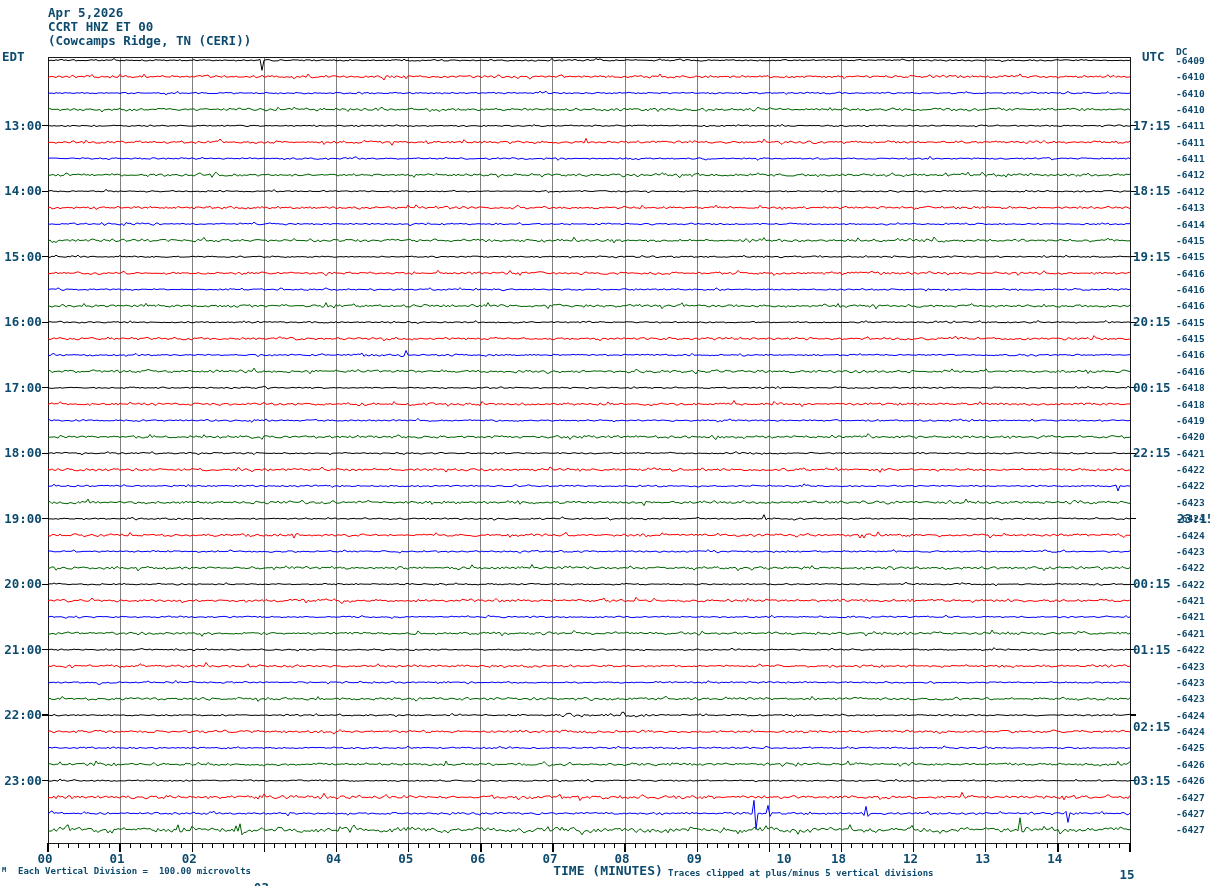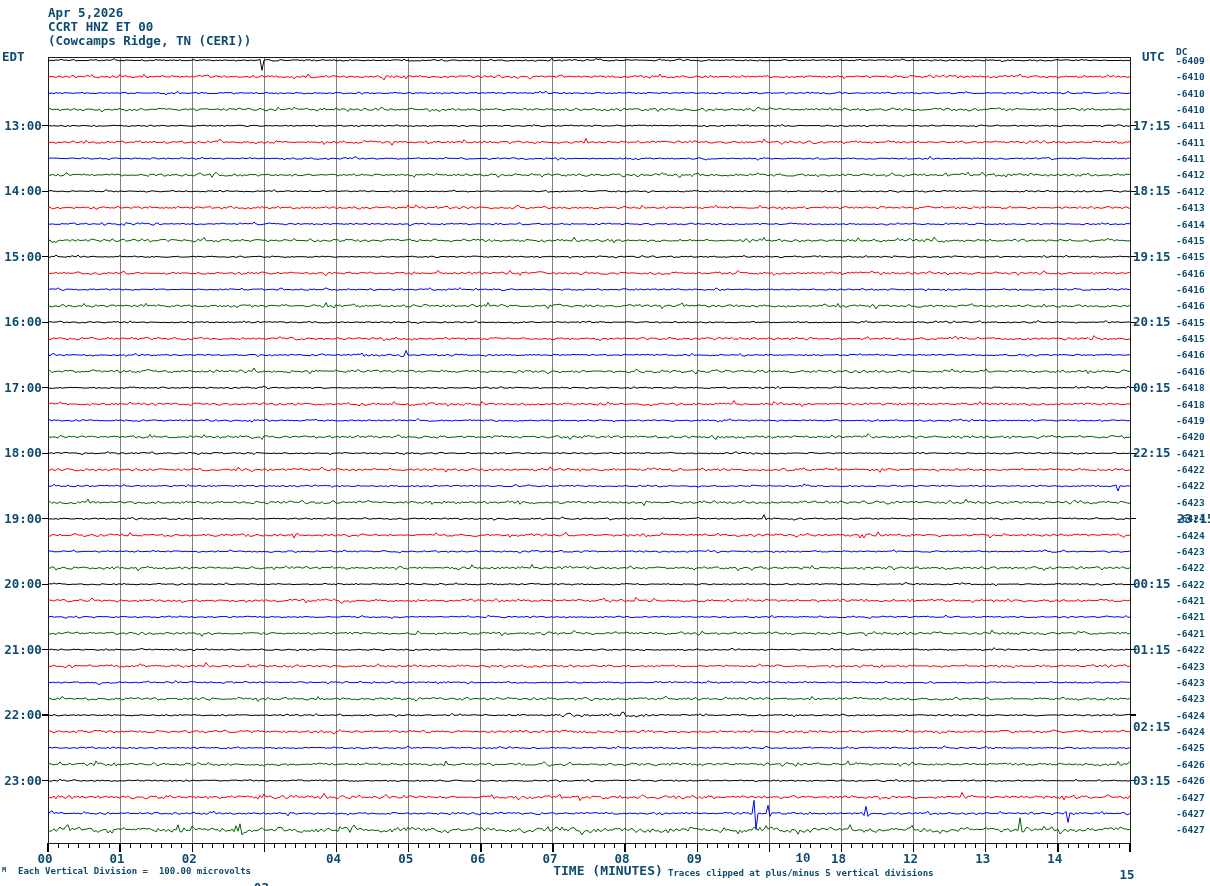--- a/index.html
+++ b/index.html
@@ -235,21 +235,21 @@
       <div class="gen-xt" style="left: 45px;">00</div>
       <div class="gen-xt" style="left: 117.133px;">01</div>
       <div class="gen-xt" style="left: 189.267px;">02</div>
       <div class="gen-xt" style="left: 261.4px; margin-top: 29px;">03</div>
       <div class="gen-xt" style="left: 333.533px;">04</div>
       <div class="gen-xt" style="left: 405.667px;">05</div>
       <div class="gen-xt" style="left: 477.8px;">06</div>
       <div class="gen-xt" style="left: 549.933px;">07</div>
       <div class="gen-xt" style="left: 622.067px;">08</div>
       <div class="gen-xt" style="left: 694.2px;">09</div>
-      <div class="gen-xt" style="left: 803px; font-family: Liberation Mono, monospace;">10</div>
+      <div class="gen-xt" style="left: 784px;">10</div>
       <div class="gen-xt" style="left: 838.467px;">18</div>
       <div class="gen-xt" style="left: 910.6px;">12</div>
       <div class="gen-xt" style="left: 982.733px;">13</div>
       <div class="gen-xt" style="left: 1054.87px;">14</div>
       <div class="gen-xt" style="left: 1127px; margin-top: 16px;">15</div>
       <div class="gen-dc" style="top: 60.8px;">-6409</div>
       <div class="gen-dc" style="top: 77.172px;">-6410</div>
       <div class="gen-dc" style="top: 93.544px;">-6410</div>
       <div class="gen-dc" style="top: 109.916px;">-6410</div>
       <div class="gen-edt" style="left: 0px; top: 125.788px;">13:00</div>

